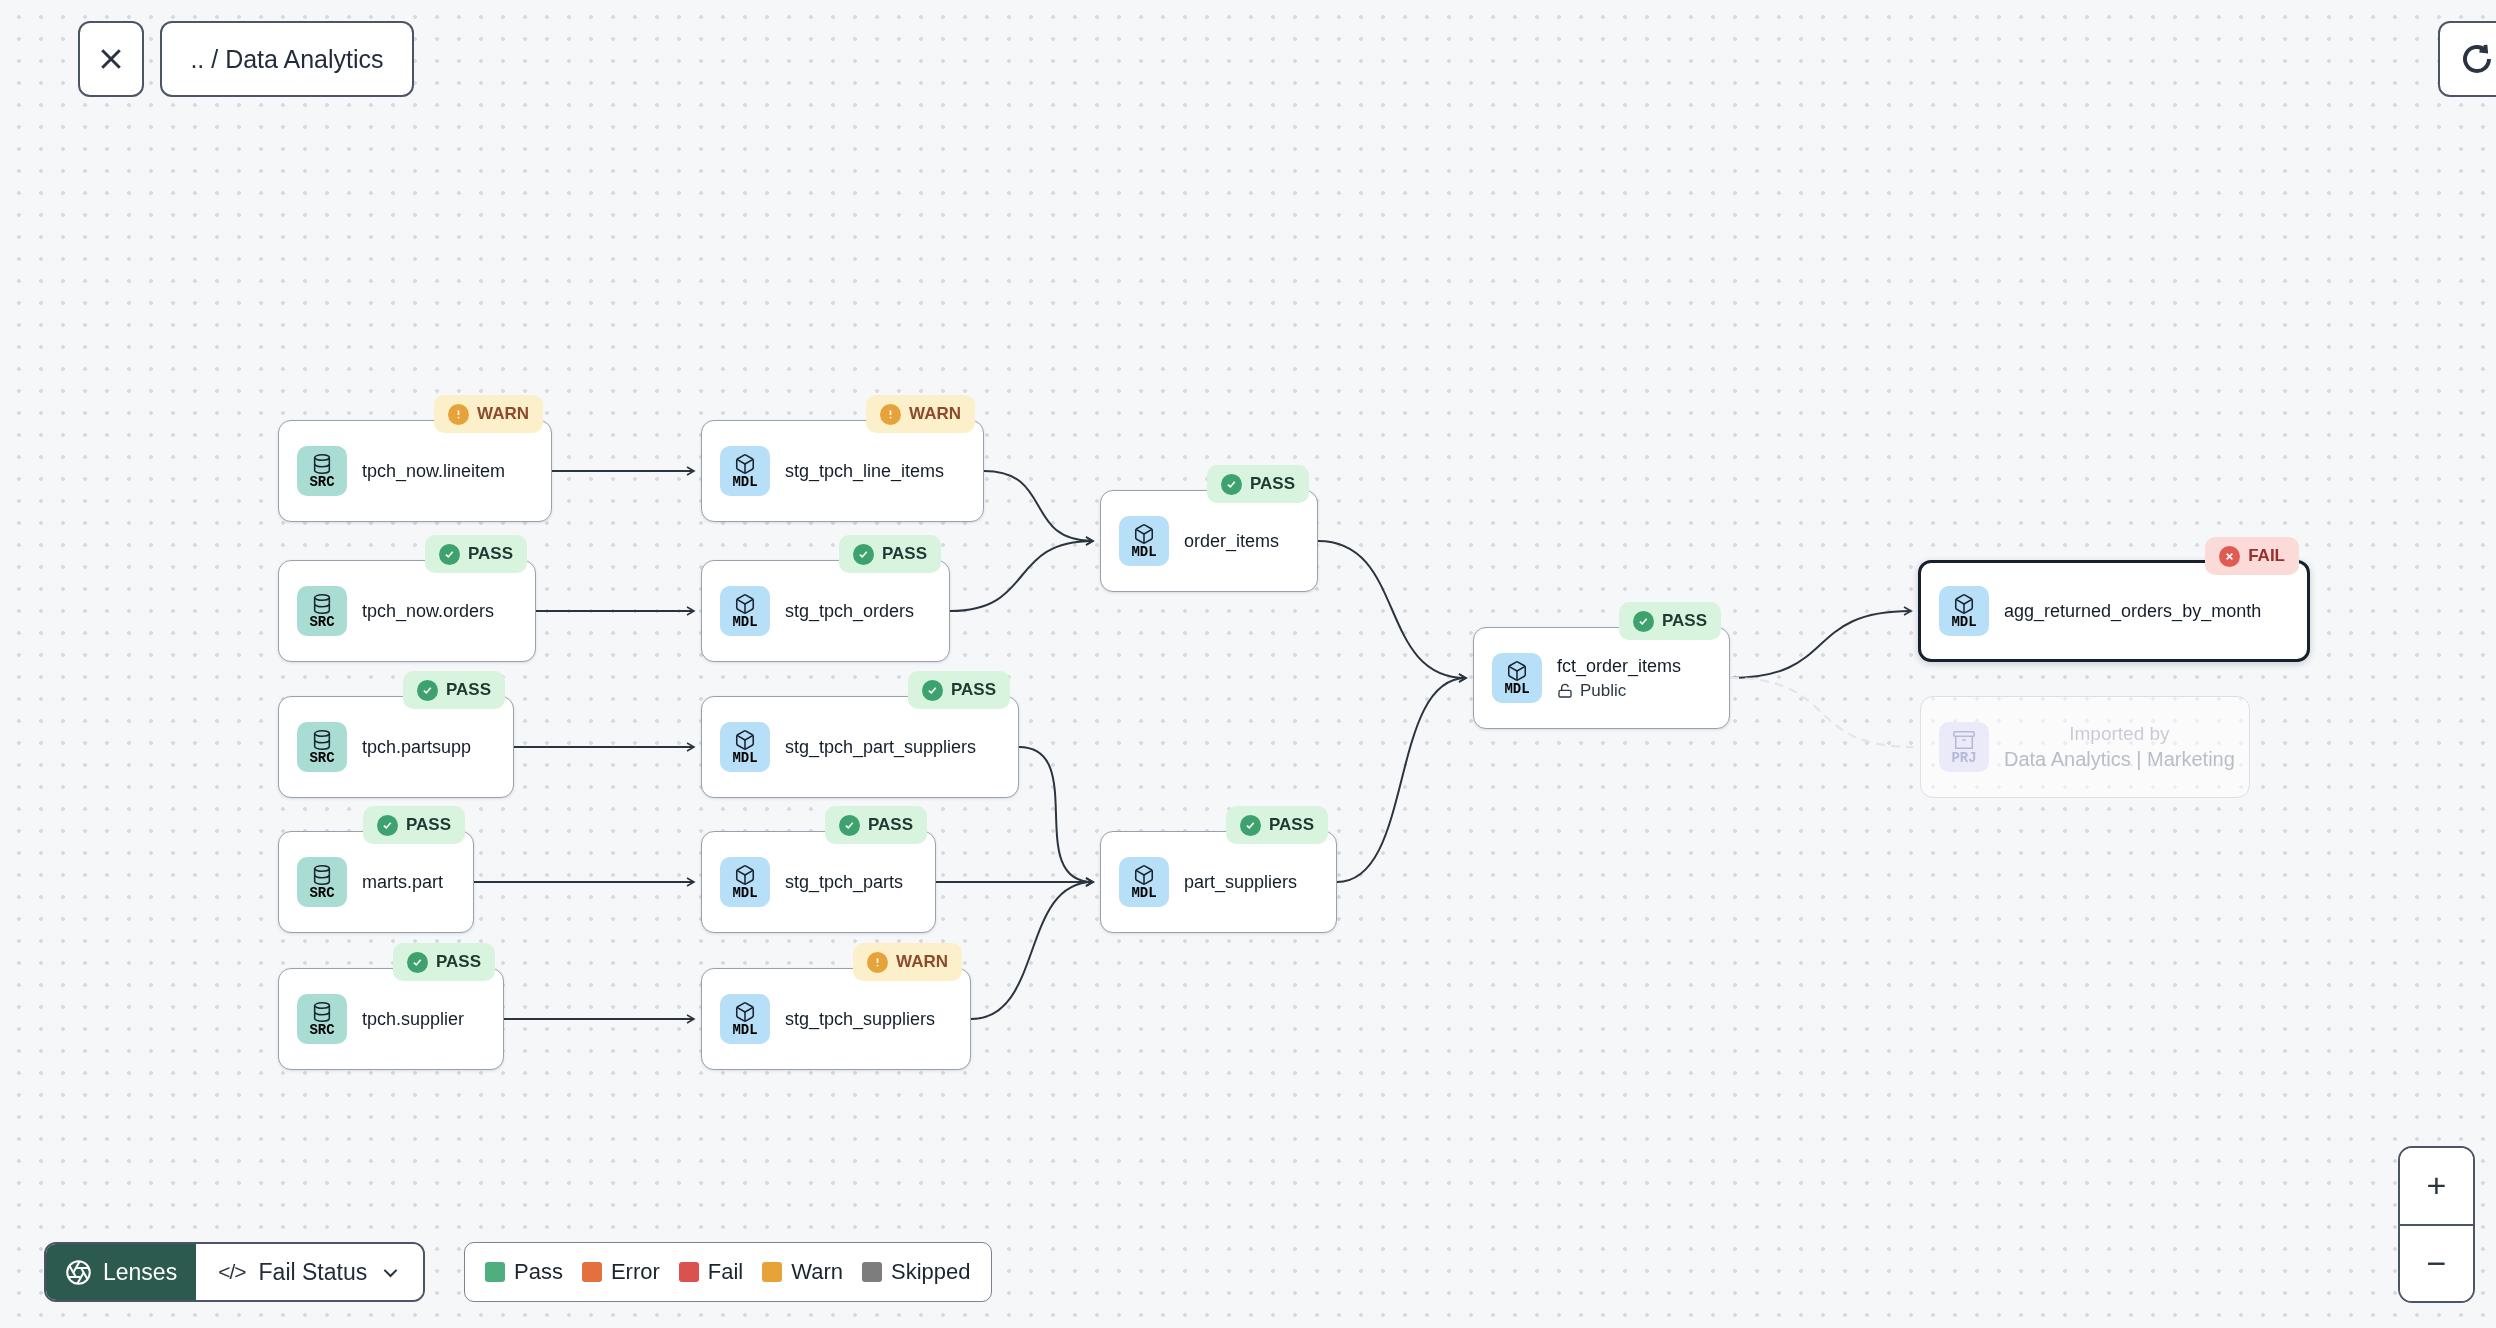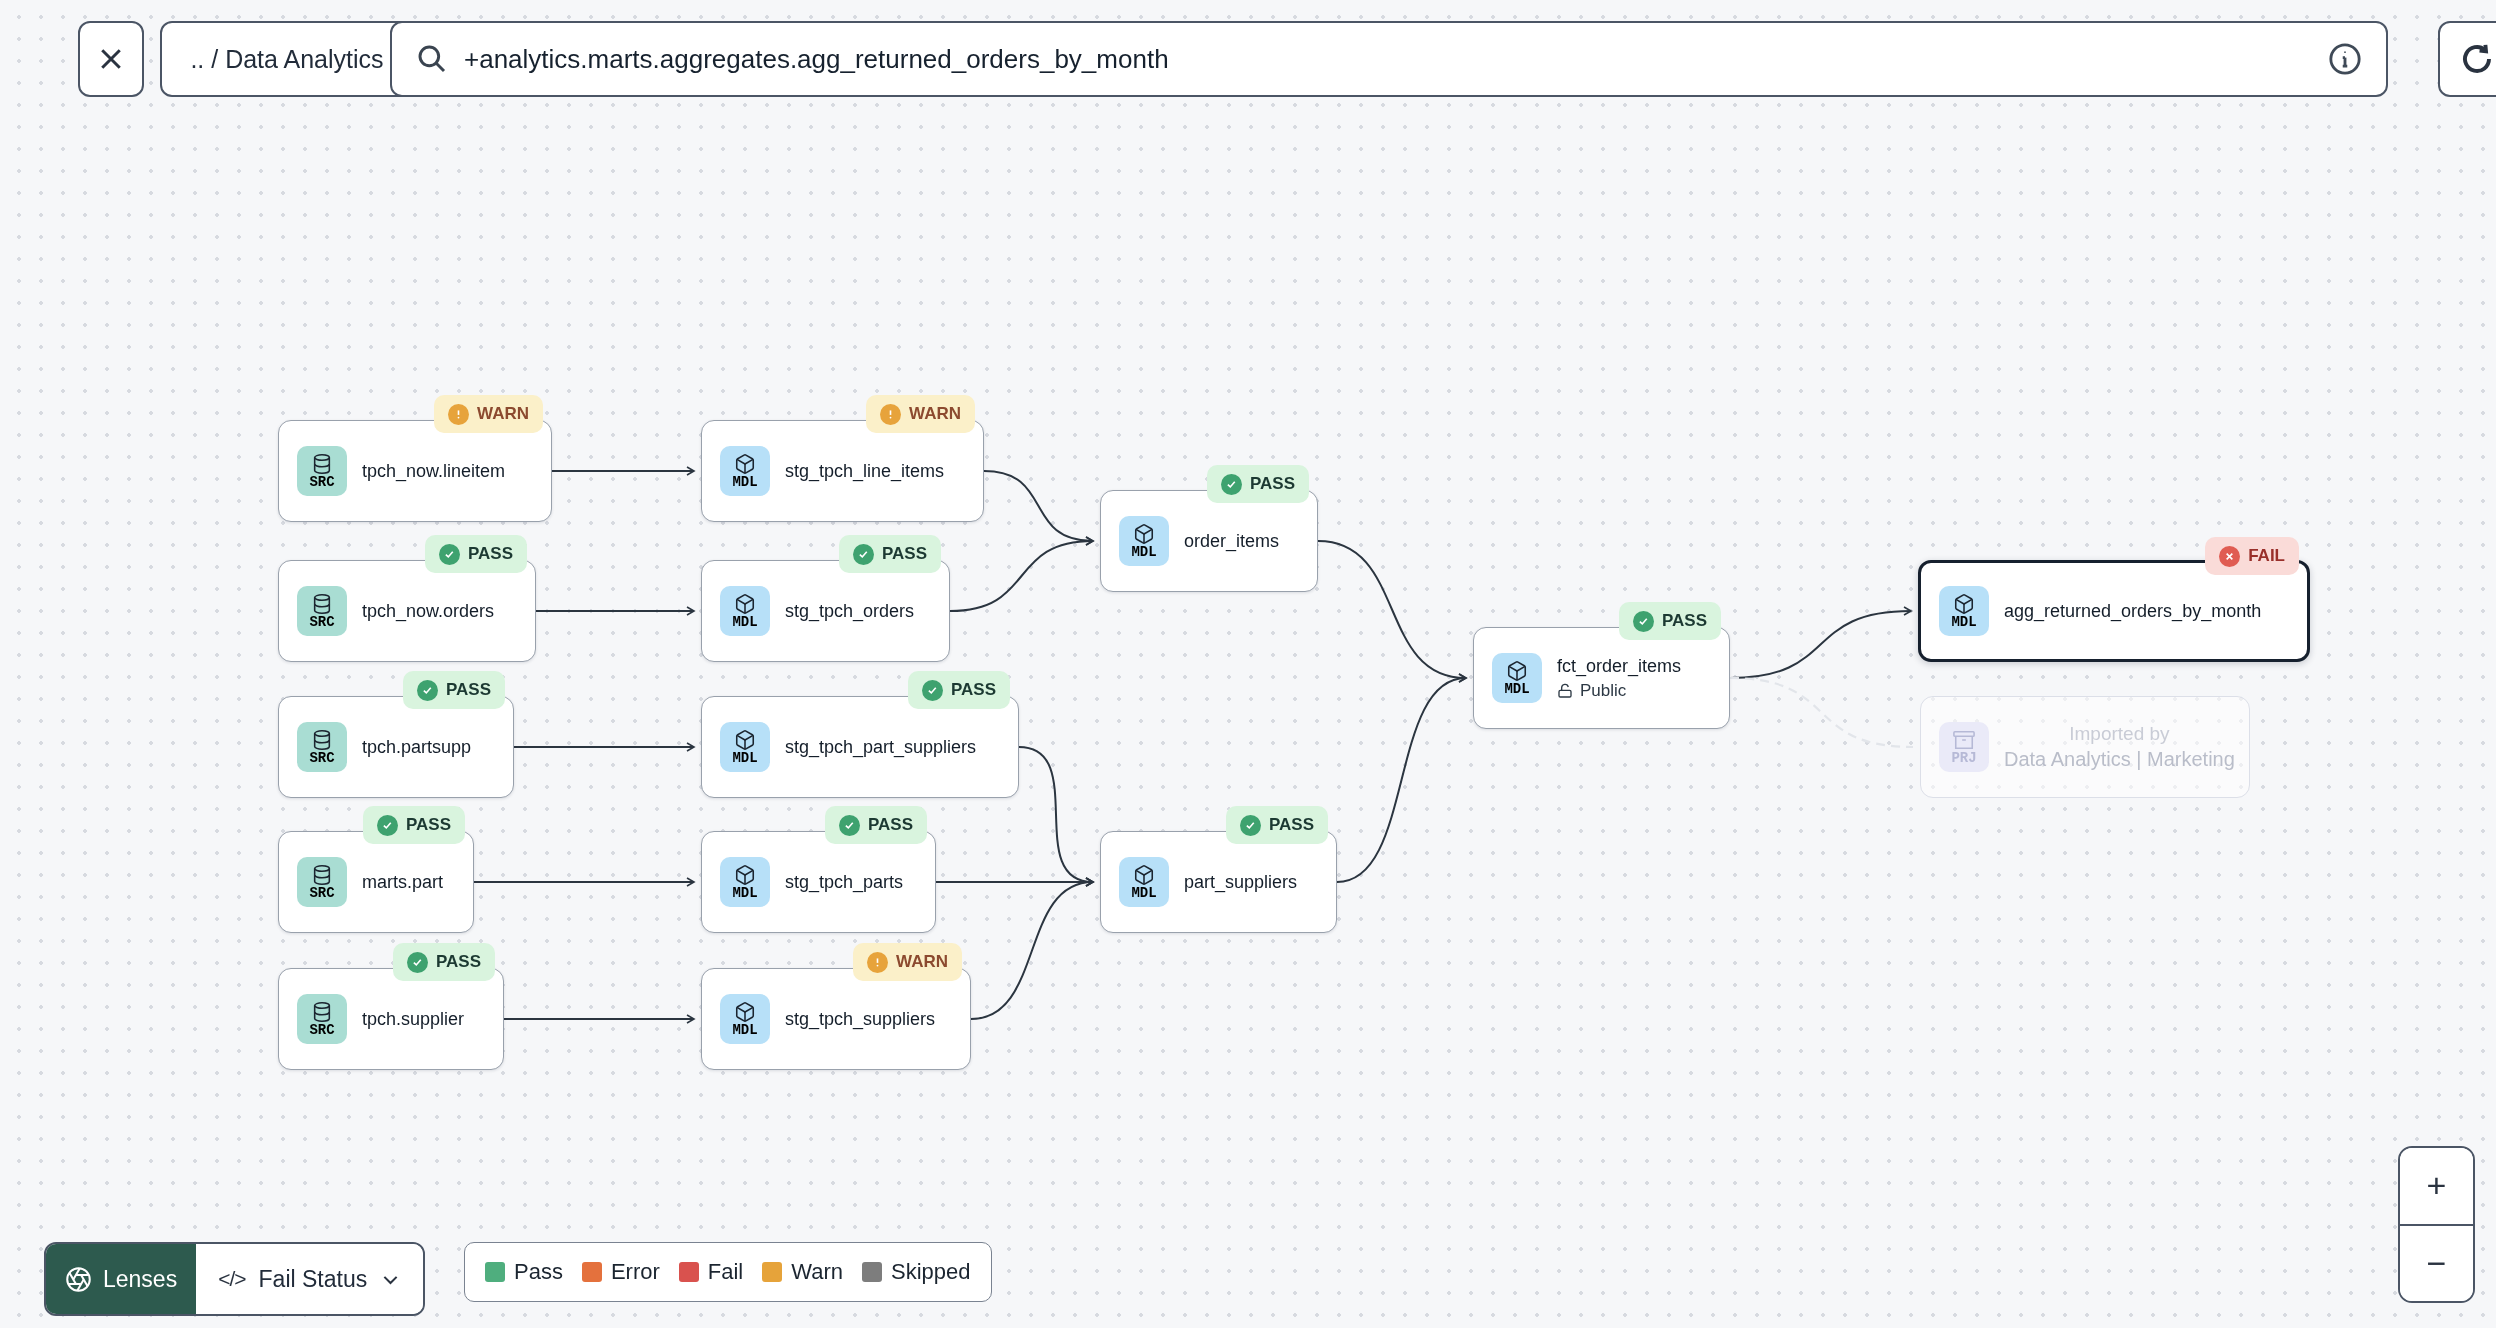--- a/index.html
+++ b/index.html
@@ -42,21 +42,21 @@
   .nlabel{font-size:18px;color:#141e2a;white-space:nowrap;}
   .nsub{display:flex;align-items:center;gap:7px;font-size:17px;color:#2c3844;margin-top:4px;}
   .nsub svg{width:16px;height:16px;stroke:#2c3844;stroke-width:2;fill:none;}
   .gl1{font-size:19px;color:#c9ccd6;white-space:nowrap;text-align:center;}
   .gl2{font-size:20px;color:#b9bdc9;white-space:nowrap;margin-top:3px;}
   .badge{position:absolute;top:-26px;right:8px;height:38px;border-radius:10px;
          display:flex;align-items:center;gap:8px;padding:0 14px;font-size:17px;font-weight:700;}
   .badge .dot{width:21px;height:21px;border-radius:50%;display:flex;align-items:center;justify-content:center;flex:none;}
   .badge .dot svg{width:13px;height:13px;stroke:#fff;stroke-width:2;fill:none;}
   
-  #lens-combo{position:absolute;left:44px;top:1242px;height:74px;border:2px solid #4b5565;
+  #lens-combo{position:absolute;left:44px;top:1242px;height:60px;border:2px solid #4b5565;
       border-radius:12px;overflow:hidden;display:flex;background:#fff;}
   #lenses-btn{background:#2d5a4e;color:#fff;display:flex;align-items:center;gap:11px;
       padding:0 19px;font-size:23px;cursor:pointer;}
   #lenses-btn svg{width:27px;height:27px;stroke:#fff;stroke-width:1.8;fill:none;}
   #lens-select{display:flex;align-items:center;gap:13px;padding:0 22px;font-size:23px;
       color:#222c3a;cursor:pointer;background:#fff;}
   .code-glyph{font-size:21px;letter-spacing:-1px;color:#2a3340;font-weight:400;}
   #lens-select svg{width:21px;height:21px;stroke:#2a3340;stroke-width:2.4;fill:none;}
   #legend{position:absolute;left:464px;top:1242px;height:60px;border:1.7px solid #7a8391;
       border-radius:10px;background:#fff;display:flex;align-items:center;gap:19px;
@@ -416,35 +416,20 @@
       </div>
     </div>
 
   <div class="btn" id="close-btn">
     <svg viewBox="0 0 24 24">
         <path d="M5 5 L19 19 M19 5 L5 19"></path>
       </svg>
   </div>
   <div class="btn" id="breadcrumb-btn">
     <span>.. / Data Analytics</span>
-  </div>
-  <div id="search-bar">
-    <svg class="mag" viewBox="0 0 24 24">
-      <circle cx="10" cy="10" r="7"></circle>
-        <path d="M15.2 15.2 L21 21"></path>
-    </svg>
-    <input id="search-input" value="+analytics.marts.aggregates.agg_returned_orders_by_month" style="">
-    <span id="info-icon">
-      <svg viewBox="0 0 24 24">
-          <circle cx="12" cy="12" r="10"></circle>
-          <path d="M12 11v6"></path>
-          <path d="M10.4 11h1.6 M10.4 17h3.2"></path>
-          <circle cx="12" cy="7.2" r="0.6" fill="#3f4a57" stroke="none"></circle>
-        </svg>
-    </span>
   </div>
   <div class="btn" id="refresh-btn">
     <svg viewBox="0 0 24 24">
       <path d="M20 12a8 8 0 1 1-2.8-6.1"></path>
         <path d="M17.6 2.6 L18 6.9 L13.7 6.4" fill="none"></path>
     </svg>
   </div>
 
   <div id="lens-combo">
     <div id="lenses-btn">

